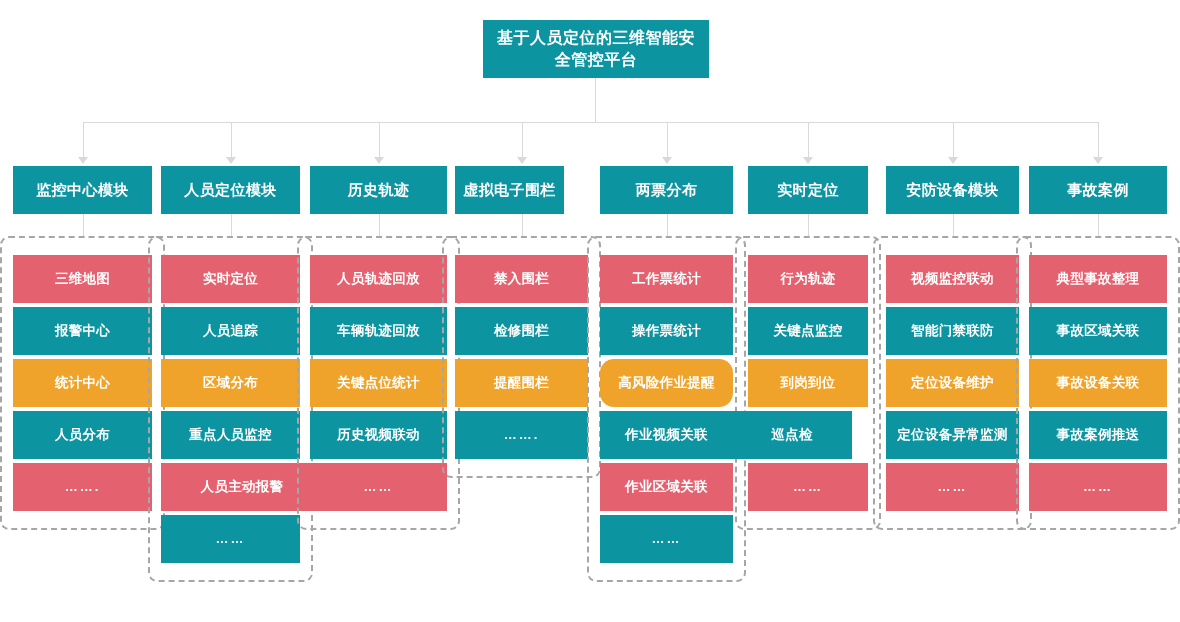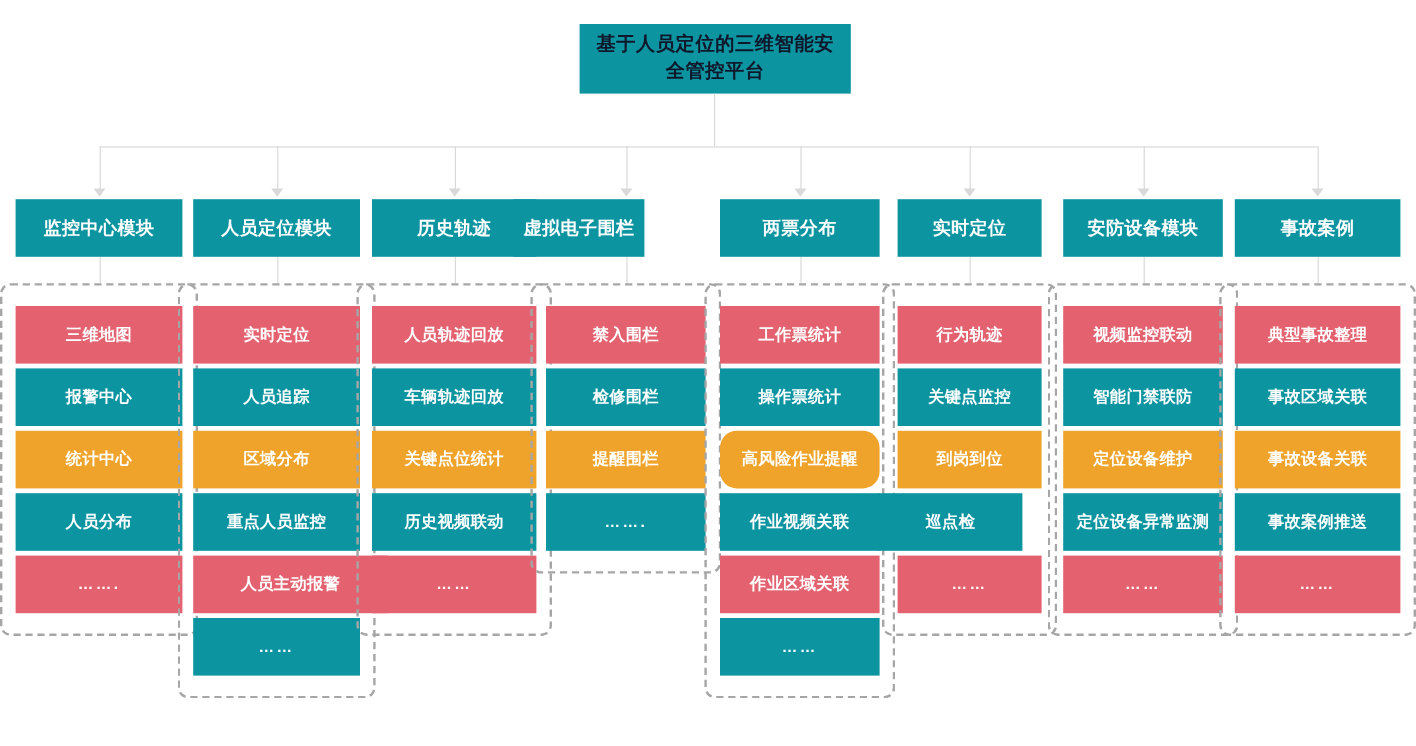--- a/index.html
+++ b/index.html
@@ -10,21 +10,21 @@
     overflow: hidden;
   }
   #root { position: relative; width: 1180px; height: 622px; }
 
   
   .title-box {
     position: absolute;
     left: 483px; top: 20px;
     width: 226px; height: 58px;
     background: #0C94A0;
-    color: #0f172a;
+    color: #ffffff;
     font-size: 16px;
     font-weight: bold;
     line-height: 1.35;
     text-align: center;
     display: flex; align-items: center; justify-content: center;
     padding: 0 14px;
     letter-spacing: 0.5px;
   }
 
   
@@ -130,21 +130,21 @@
       <div class="item c-teal" style="left: 161px; top: 411px; width: 139px;">重点人员监控</div>
       <div class="item c-red" style="left: 161px; top: 463px; width: 162px;">人员主动报警</div>
       <div class="item c-teal dots" style="left: 161px; top: 515px; width: 139px;">……</div>
       <div class="col-head" style="left: 310px; top: 166px; width: 137px;">历史轨迹</div>
       <div class="group-box" style="left: 297px; top: 236px; width: 163px; height: 294px;"></div>
       <div class="item c-red" style="left: 310px; top: 255px; width: 137px;">人员轨迹回放</div>
       <div class="item c-teal" style="left: 310px; top: 307px; width: 137px;">车辆轨迹回放</div>
       <div class="item c-orange" style="left: 310px; top: 359px; width: 137px;">关键点位统计</div>
       <div class="item c-teal" style="left: 310px; top: 411px; width: 137px;">历史视频联动</div>
       <div class="item c-red dots" style="left: 310px; top: 463px; width: 137px;">……</div>
-      <div class="col-head" style="left: 428px; top: 166px; width: 109px;">虚拟电子围栏</div>
+      <div class="col-head" style="left: 455px; top: 166px; width: 109px;">虚拟电子围栏</div>
       <div class="group-box" style="left: 442px; top: 236px; width: 159px; height: 242px;"></div>
       <div class="item c-red" style="left: 455px; top: 255px; width: 133px;">禁入围栏</div>
       <div class="item c-teal" style="left: 455px; top: 307px; width: 133px;">检修围栏</div>
       <div class="item c-orange" style="left: 455px; top: 359px; width: 133px;">提醒围栏</div>
       <div class="item c-teal dots" style="left: 455px; top: 411px; width: 133px;">…….</div>
       <div class="col-head" style="left: 600px; top: 166px; width: 133px;">两票分布</div>
       <div class="group-box" style="left: 587px; top: 236px; width: 159px; height: 346px;"></div>
       <div class="item c-red" style="left: 600px; top: 255px; width: 133px;">工作票统计</div>
       <div class="item c-teal" style="left: 600px; top: 307px; width: 133px;">操作票统计</div>
       <div class="item c-orange" style="left: 600px; top: 359px; width: 133px; border-radius: 14px;">高风险作业提醒</div>

